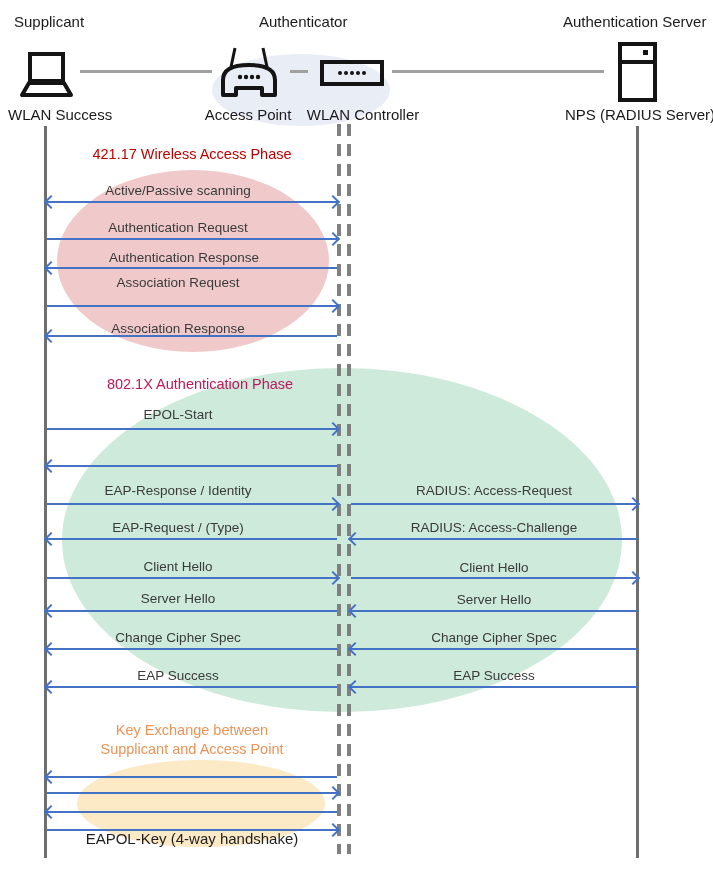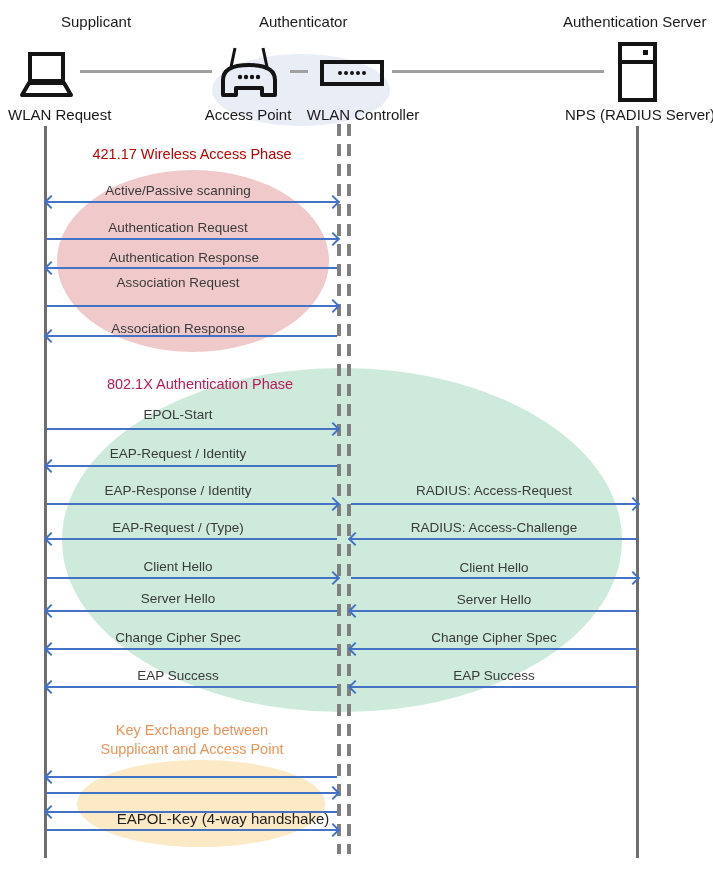--- a/index.html
+++ b/index.html
@@ -52,21 +52,21 @@
   }
 
   .icon { position:absolute; z-index:2; }
   .icon svg { display:block; }
 </style>
 </head>
 <body>
 
 <div id="canvas">
 
-  <div class="role-label" style="left:14px; top:13px;margin-left:47px;">Supplicant</div>
+  <div class="role-label" style="left:14px; top:13px;">Supplicant</div>
   <div class="role-label" style="left:259px; top:13px;">Authenticator</div>
   <div class="role-label" style="left:563px; top:13px;">Authentication Server</div>
 
   <div class="hdr-ellipse"></div>
 
   <div class="conn" style="left:80px; width:132px;"></div>
   <div class="conn" style="left:290px; width:18px;"></div>
   <div class="conn" style="left:392px; width:212px;"></div>
 
   <div class="icon" style="left:15px; top:51px;">
@@ -100,21 +100,21 @@
   </div>
 
   <div class="icon" style="left:618px; top:42px;">
     <svg width="39" height="60" viewBox="0 0 39 60">
       <rect x="2" y="2" width="35" height="56" fill="none" stroke="#141414" stroke-width="4"></rect>
       <line x1="2" y1="20" x2="37" y2="20" stroke="#141414" stroke-width="4"></line>
       <rect x="25" y="8" width="5" height="5" fill="#141414"></rect>
     </svg>
   </div>
 
-  <div class="dev-label" style="left:8px; top:106px; width:90px;">WLAN Request</div>
+  <div class="dev-label" style="left:8px; top:106px; width:90px;">WLAN Success</div>
   <div class="dev-label" style="left:198px; top:106px; width:100px;">Access Point</div>
   <div class="dev-label" style="left:305px; top:106px; width:116px;">WLAN Controller</div>
   <div class="dev-label" style="left:565px; top:106px; width:145px;">NPS (RADIUS Server)</div>
 
   <div class="lifeline" style="left:44px;"></div>
   <div class="dashline" style="left:337px;"></div>
   <div class="dashline" style="left:347px;"></div>
   <div class="lifeline" style="left:636px;"></div>
 
   <div class="ellipse pink"></div>
@@ -137,21 +137,20 @@
 
   <div class="msg-label lab-l" style="top:274px;">Association Request</div>
   <div class="msg-arrow seg-l dir-right" style="top:305px;"></div>
 
   <div class="msg-label lab-l" style="top:320px;">Association Response</div>
   <div class="msg-arrow seg-l dir-left" style="top:335px;"></div>
 
   <div class="msg-label lab-l" style="top:406px;">EPOL-Start</div>
   <div class="msg-arrow seg-l dir-right" style="top:428px;"></div>
 
-  <div class="msg-label lab-l" style="top:445px;">EAP-Request / Identity</div>
   <div class="msg-arrow seg-l dir-left" style="top:465px;"></div>
 
   <div class="msg-label lab-l" style="top:482px;">EAP-Response / Identity</div>
   <div class="msg-arrow seg-l dir-right" style="top:503px;"></div>
 
   <div class="msg-label lab-l" style="top:519px;">EAP-Request / (Type)</div>
   <div class="msg-arrow seg-l dir-left" style="top:538px;"></div>
 
   <div class="msg-label lab-l" style="top:558px;">Client Hello</div>
   <div class="msg-arrow seg-l dir-right" style="top:577px;"></div>
@@ -178,17 +177,17 @@
   <div class="msg-arrow seg-r dir-left" style="top:610px;"></div>
 
   <div class="msg-label lab-r" style="top:629px;">Change Cipher Spec</div>
   <div class="msg-arrow seg-r dir-left" style="top:648px;"></div>
 
   <div class="msg-label lab-r" style="top:667px;">EAP Success</div>
   <div class="msg-arrow seg-r dir-left" style="top:686px;"></div>
 
   <div class="msg-arrow seg-l dir-left" style="top:776px;"></div>
   <div class="msg-arrow seg-l dir-right" style="top:792px;"></div>
-  <div class="hs-label" style="top:810px;padding-left:31px;">EAPOL-Key (4-way handshake)</div>
+  <div class="hs-label" style="top:830px;">EAPOL-Key (4-way handshake)</div>
   <div class="msg-arrow seg-l dir-left" style="top:811px;"></div>
   <div class="msg-arrow seg-l dir-right" style="top:829px;"></div>
 
 </div>
 
 </body></html>

